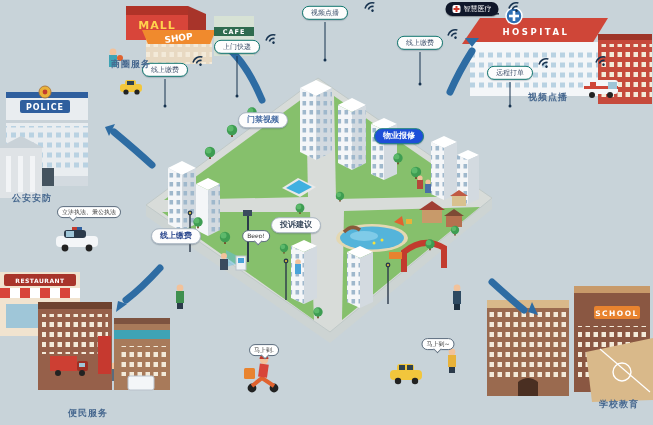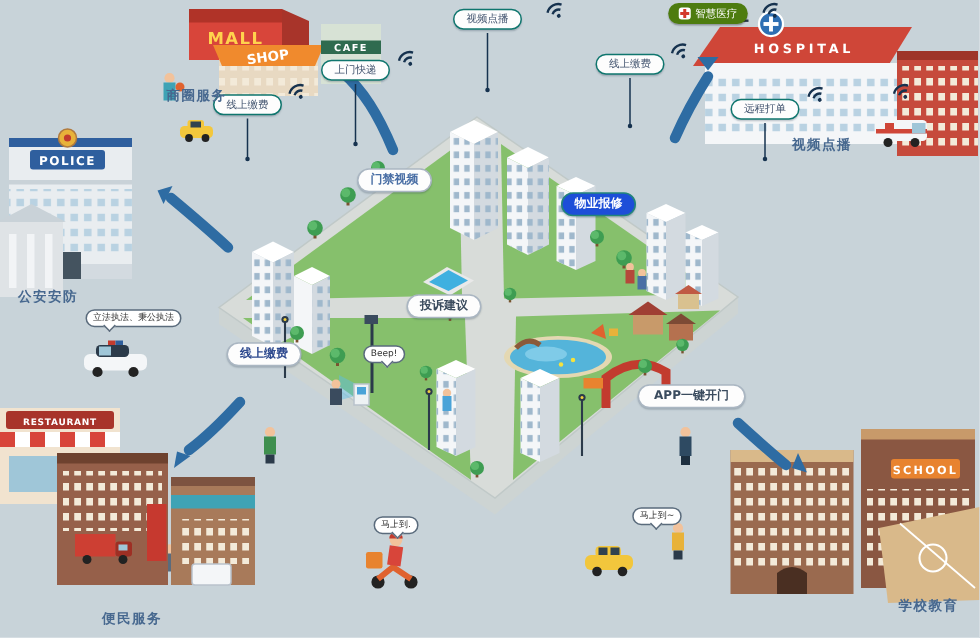--- a/index.html
+++ b/index.html
@@ -21,21 +21,21 @@
   .bubble{
     background:#fff;border:1px solid #5a6b7c;border-radius:6px;
     padding:1px 4px;font-size:6px;color:#333;line-height:1.3;
   }
   .bubble:after{
     content:"";position:absolute;left:12px;bottom:-3px;width:5px;height:5px;
     background:#fff;border-right:1px solid #5a6b7c;border-bottom:1px solid #5a6b7c;
     transform:rotate(45deg);
   }
   .badge{
-    background:#4d7c0f;color:#fff;border-radius:8px;padding:2px 7px;
+    background:#0f172a;color:#fff;border-radius:8px;padding:2px 7px;
     font-size:7px;display:flex;align-items:center;gap:3px;
     box-shadow:0 1px 1px rgba(0,0,0,.3);
   }
   .badge .cross{
     width:8px;height:8px;background:#fff;border-radius:2px;position:relative;display:inline-block;
   }
   .badge .cross:before{content:"";position:absolute;left:3px;top:1px;width:2px;height:6px;background:#d33a2c;}
   .badge .cross:after{content:"";position:absolute;left:1px;top:3px;width:6px;height:2px;background:#d33a2c;}
   .corner-label{font-size:9px;font-weight:bold;color:#47688f;letter-spacing:1px;}
   .title{font-size:14px;font-weight:bold;color:#0f3057;letter-spacing:3px;}
@@ -439,23 +439,22 @@
 <div class="abs pill" style="left:165px;top:70px;"><span>线上缴费</span></div>
 <div class="abs pill" style="left:510px;top:73px;"><span>远程打单</span></div>
 
 <div class="abs badge" style="left:472px;top:9px;">
   <span class="cross"></span>
   <span>智慧医疗</span>
 </div>
 
 <div class="abs pill map" style="left:263px;top:120px;"><span>门禁视频</span></div>
 <div class="abs pill teal" style="left:399px;top:136px;font-size:8px;font-weight:bold;"><span>物业报修</span></div>
-<div class="abs pill map" style="left:296px;top:204px;color:#3a4b5e;"><span>投诉建议</span></div>
+<div class="abs pill map" style="left:296px;top:225px;color:#3a4b5e;"><span>投诉建议</span></div>
 <div class="abs pill map" style="left:176px;top:236px;color:#2e4a8f;"><span>线上缴费</span></div>
-<div class="abs pill map wide" style="left:461px;top:264px;color:#3a4b5e;"><span>APP一键开门</span></div>
 
 <div class="abs bubble" style="left:89px;top:212px;"><span>立法执法、秉公执法</span></div>
 <div class="abs bubble" style="left:256px;top:236px;"><span>Beep!</span></div>
 <div class="abs bubble" style="left:264px;top:350px;"><span>马上到.</span></div>
 <div class="abs bubble" style="left:438px;top:344px;"><span>马上到~</span></div>
 
 <div class="abs corner-label" style="left:131px;top:64px;"><span>商圈服务</span></div>
 <div class="abs corner-label" style="left:32px;top:198px;"><span>公安安防</span></div>
 <div class="abs corner-label" style="left:548px;top:97px;"><span>视频点播</span></div>
 <div class="abs corner-label" style="left:619px;top:404px;"><span>学校教育</span></div>

